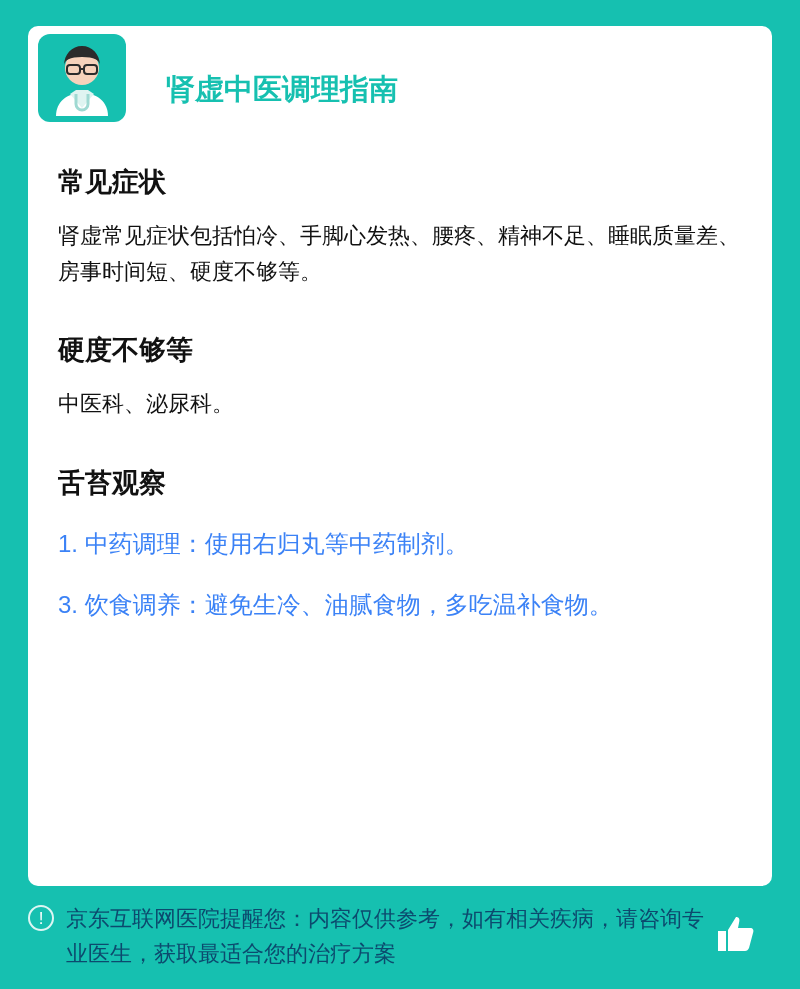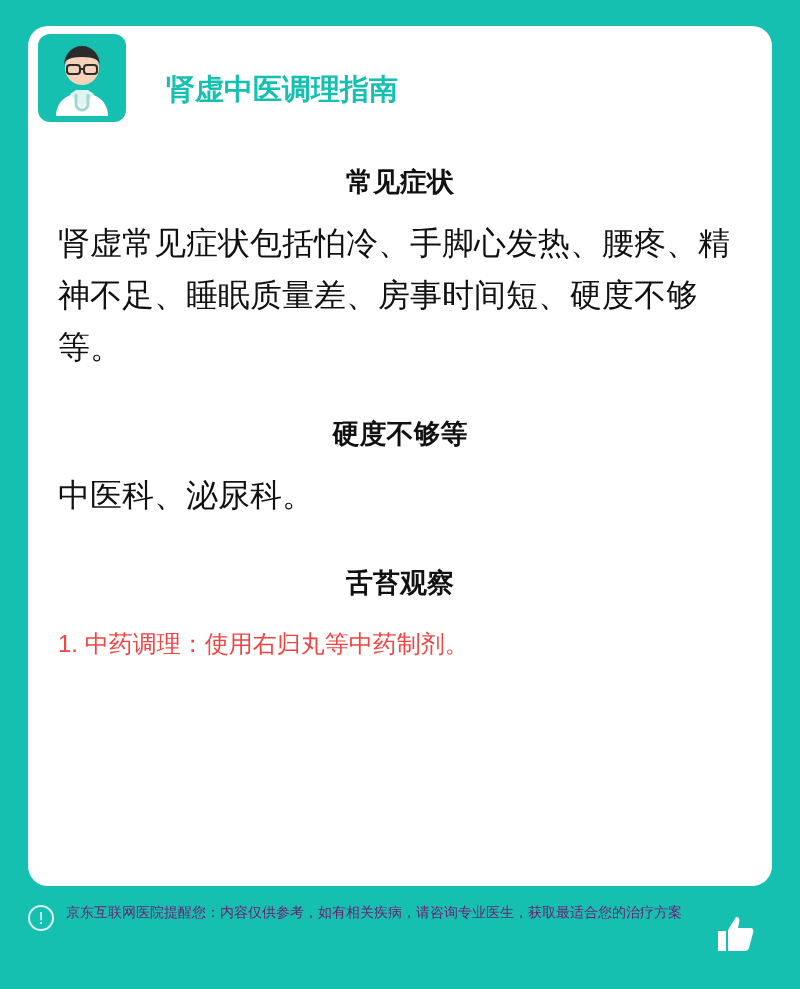--- a/index.html
+++ b/index.html
@@ -16,21 +16,21 @@
   .page {
     position: relative;
     width: 800px;
     height: 989px;
     box-sizing: border-box;
     padding: 26px 28px 0 28px;
   }
   .card {
     position: relative;
     background: #ffffff;
-    border-radius: 20px;
+    border-radius: 10px;
     padding: 30px 30px 36px 30px;
     box-sizing: border-box;
     min-height: 860px;
   }
   .doctor-icon {
     position: absolute;
     left: 8px;
     top: 6px;
     width: 92px;
     height: 92px;
@@ -41,38 +41,37 @@
     font-weight: bold;
     margin: 16px 0 0 108px;
     line-height: 1.2;
   }
   .section-heading {
     color: #111111;
     font-size: 27px;
     font-weight: bold;
     margin: 44px 0 0 0;
     line-height: 1.3;
-    text-align: center;
   }
   .section-heading.first {
     margin-top: 58px;
   }
   .para {
     color: #111111;
-    font-size: 32px;
+    font-size: 22px;
     line-height: 1.62;
     margin: 18px 0 0 0;
   }
   .list {
     margin: 20px 0 0 0;
     padding: 0;
     list-style: none;
   }
   .list li {
-    color: #ef4444;
+    color: #3b82f6;
     font-size: 24px;
     line-height: 1.55;
     margin-bottom: 18px;
     margin-top: 24px;
   }
   .footer {
     position: absolute;
     left: 0;
     right: 0;
     bottom: 0;
@@ -89,22 +88,22 @@
     border: 2px solid rgba(255,255,255,0.85);
     color: #ffffff;
     font-size: 17px;
     line-height: 24px;
     text-align: center;
     flex: 0 0 auto;
     margin-top: 4px;
     box-sizing: border-box;
   }
   .footer-text {
-    color: #701a75;
-    font-size: 14px;
+    color: #0c4a6e;
+    font-size: 22px;
     line-height: 1.6;
     margin-left: 12px;
     flex: 1 1 auto;
     max-width: 640px;
   }
   .thumb {
     flex: 0 0 auto;
     width: 46px;
     height: 46px;
     margin-left: 6px;
@@ -136,20 +135,21 @@
 
     <div class="section-heading first">常见症状</div>
     <p class="para">肾虚常见症状包括怕冷、手脚心发热、腰疼、精神不足、睡眠质量差、房事时间短、硬度不够等。</p>
 
     <div class="section-heading">硬度不够等</div>
     <p class="para">中医科、泌尿科。</p>
 
     <div class="section-heading">舌苔观察</div>
     <ul class="list">
       <li>1. 中药调理：使用右归丸等中药制剂。</li>
+      <li>3. 饮食调养：避免生冷、油腻食物，多吃温补食物。</li>
     </ul>
 
   </div>
 
   <div class="footer">
     <div class="footer-icon">!</div>
     <div class="footer-text">京东互联网医院提醒您：内容仅供参考，如有相关疾病，请咨询专业医生，获取最适合您的治疗方案</div>
     <div class="thumb">
       <svg viewBox="0 0 46 46" width="46" height="46" aria-hidden="true">
         <path d="M6 20h8v20H6z" fill="#ffffff"></path>

